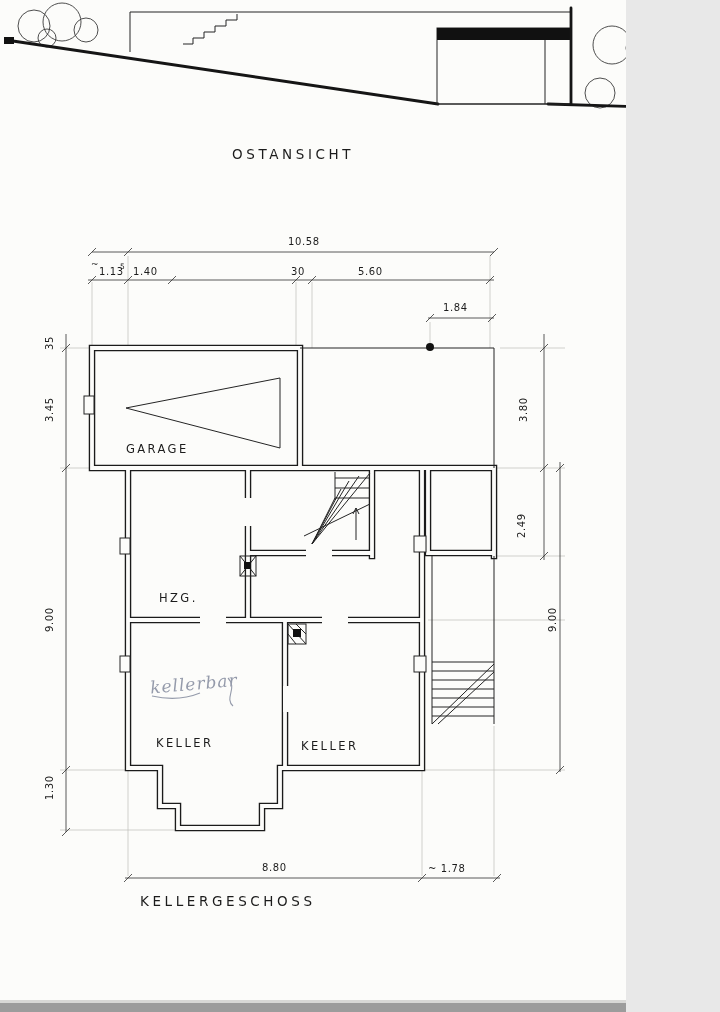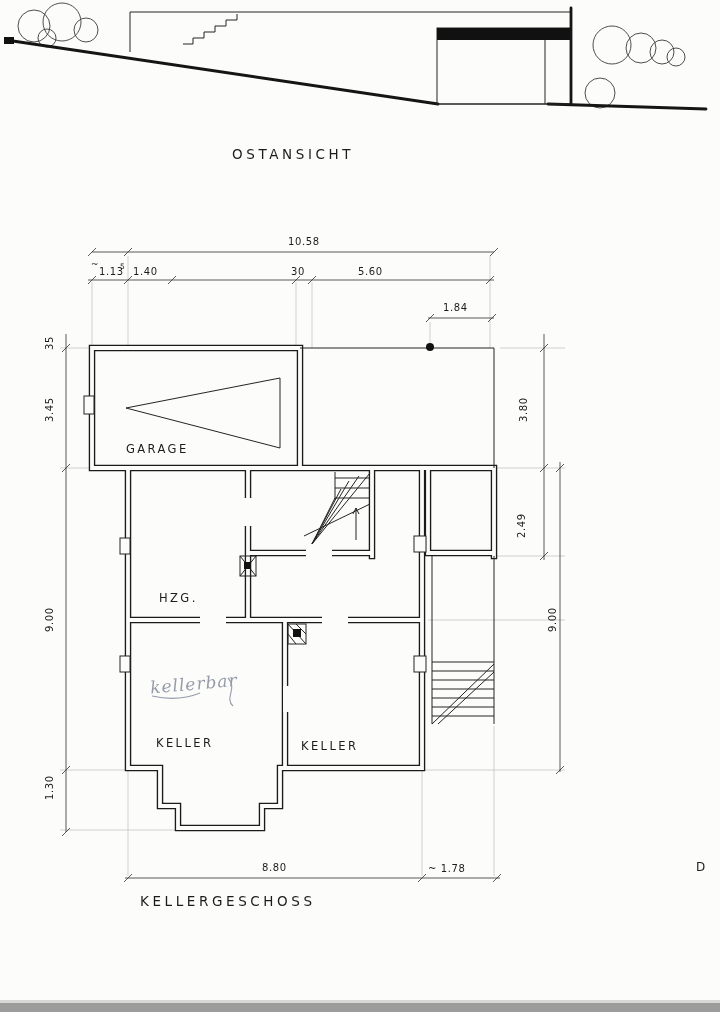--- a/index.html
+++ b/index.html
@@ -1,18 +1,18 @@
 <!DOCTYPE html>
 <html><head>
 <meta charset="utf-8">
 <style>
   html,body{margin:0;padding:0;background:#e8e8e8;}
   .page{
     position:relative;
-    width:720px;height:1012px;
+    width:626px;height:1012px;
     background:#fcfcfa;
     overflow:hidden;
     font-family:"DejaVu Sans",sans-serif;
   }
   svg{display:block}
   svg text{
     font-family:"DejaVu Sans",sans-serif;
     fill:#1c1c1c;
   }
   .t10{font-size:10px;letter-spacing:0.6px;}

